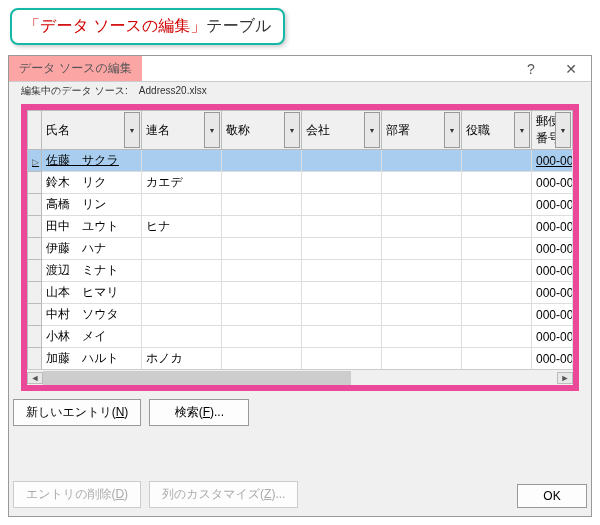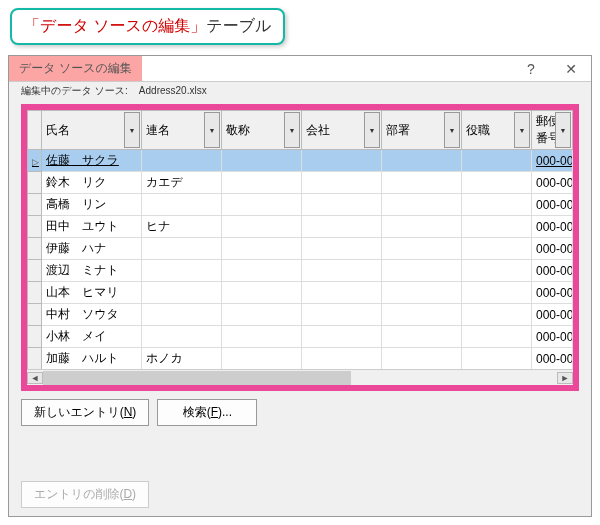--- a/index.html
+++ b/index.html
@@ -49,21 +49,21 @@
   tbody tr.sel td { background: #a8cdee; text-decoration: underline; }
   .rowhdr { width: 14px; background:#f0f0f0; border:1px solid #bbb; }
   tbody tr.sel .rowhdr::before { content:"▷"; font-size:9px; color:#555; }
   .hscroll {
     height: 16px; background:#f0f0f0; border-top:1px solid #ccc;
     display:flex; align-items:center;
   }
   .hscroll .arrow { width:16px; text-align:center; font-size:9px; color:#555; border:1px solid #bbb; background:#e8e8e8; }
   .hscroll .track { flex:1; height:14px; position:relative; }
   .hscroll .thumb { position:absolute; left:0; top:0; bottom:0; width:60%; background:#cdcdcd; }
-  .btnrow { padding: 8px 12px; display:flex; gap:8px; align-items:flex-end; }
+  .btnrow { padding: 8px 4px; display:flex; gap:8px; align-items:flex-end; }
   .btnrow .spacer { flex:1; }
   .btn2 {
     border:1px solid #999; background:#fdfdfd; padding:4px 12px;
     font-size:12px; min-width:100px; text-align:center; cursor:pointer;
   }
   .btn2.disabled { color:#aaa; border-color:#ccc; cursor:default;margin-top:47px; }
   .u { text-decoration: underline; }
   .col-rowhdr { width: 14px; }
   .col-name   { width: 100px; }
   .col-alt    { width: 80px; }
@@ -232,15 +232,17 @@
     </div>
   </div>
 
   <div class="btnrow">
     <div class="btn2"><span>新しいエントリ(</span><span class="u">N</span><span>)</span></div>
     <div class="btn2"><span>検索(</span><span class="u">F</span><span>)...</span></div>
     <div class="spacer"></div>
   </div>
   <div class="btnrow" style="padding-top:0">
     <div class="btn2 disabled"><span>エントリの削除(</span><span class="u">D</span><span>)</span></div>
+    <div class="btn2 disabled"><span>列のカスタマイズ(</span><span class="u">Z</span><span>)...</span></div>
     <div class="spacer"></div>
+    <div class="btn2" style="min-width:70px">OK</div>
   </div>
 </div>
 
 </body></html>

